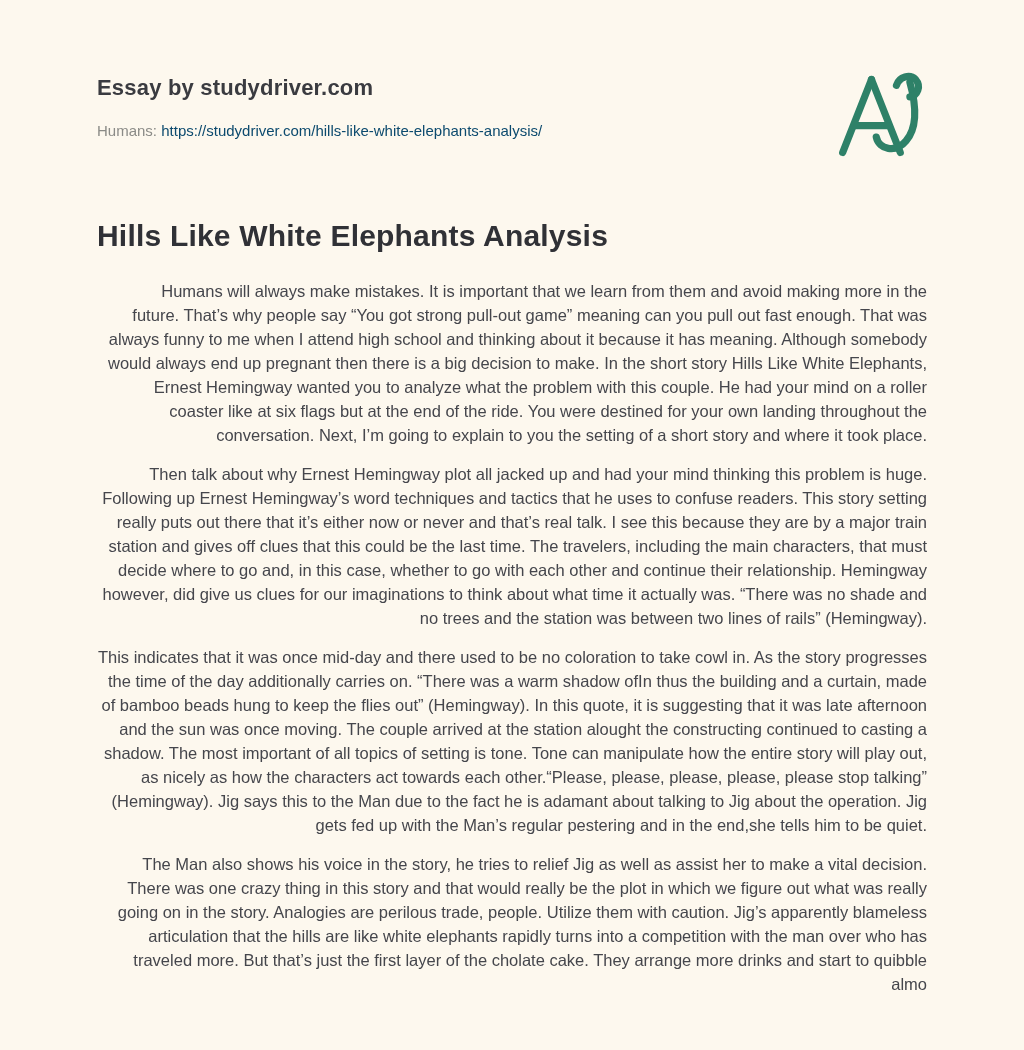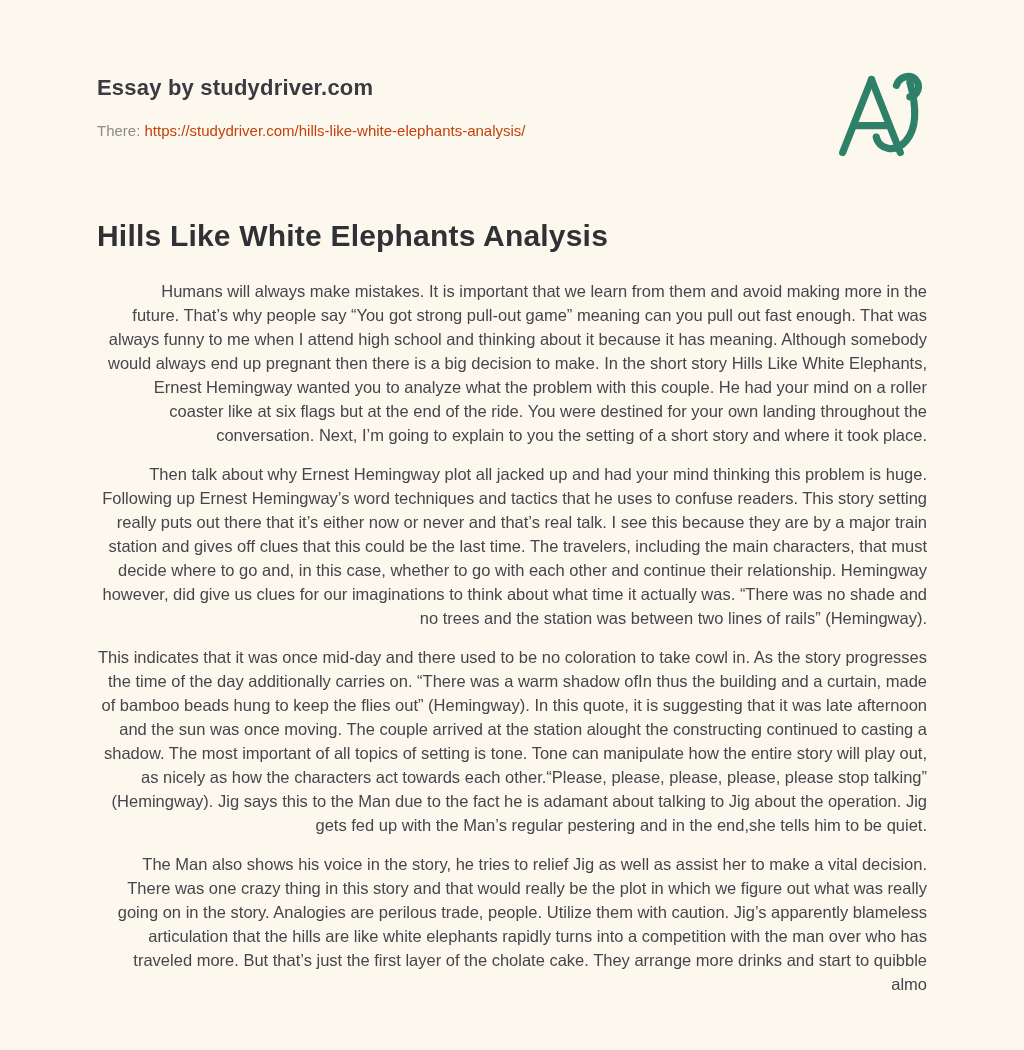--- a/index.html
+++ b/index.html
@@ -24,21 +24,21 @@
     font-weight: 700;
     color: #3a3b40;
     letter-spacing: 0.2px;
   }
   .source-line {
     margin-top: 21px;
     font-size: 15px;
     color: #8b8b87;
   }
   .source-link {
-    color: #c2410c;
+    color: #0c4a6e;
     text-decoration: none;
     cursor: pointer;
   }
   .logo {
     position: absolute;
     top: -7px;
     right: -10px;
     width: 108px;
     height: 96px;
   }
@@ -64,21 +64,21 @@
   }
 </style>
 </head>
 <body>
 
 <div class="page">
 
   <div class="header-row">
     <div class="byline">Essay by studydriver.com</div>
     <div class="source-line">
-      <span>There:</span>
+      <span>Humans:</span>
       <a class="source-link">https://studydriver.com/hills-like-white-elephants-analysis/</a>
     </div>
     <div class="logo">
       <svg viewBox="0 0 110 100" width="108" height="96" aria-hidden="true">
         <g fill="none" stroke="#2e8168" stroke-width="7.5" stroke-linecap="round" stroke-linejoin="round">
           <path d="M13 88 L43 12"></path>
           <path d="M43 12 L73 88"></path>
           <path d="M25 60 L61 60"></path>
           <path d="M83 15 C90 40 91 62 79 76 C68 89 51 85 48 72"></path>
           <path d="M69 18 C72 9 83 6 89 12 C95 19 91 29 83 30"></path>

